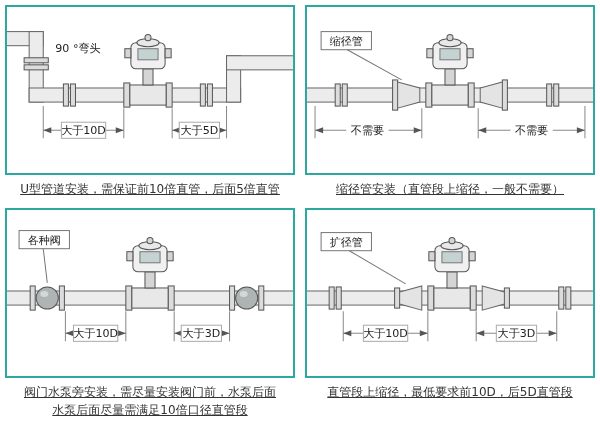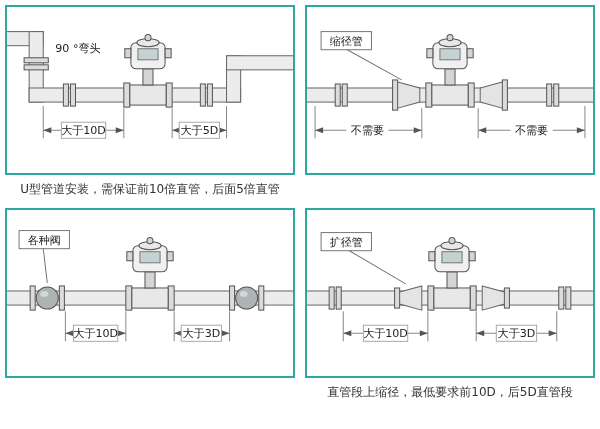--- a/index.html
+++ b/index.html
@@ -5,21 +5,21 @@
   * { margin:0; padding:0; box-sizing:border-box; }
   html,body { width:600px; height:429px; background:#fff; overflow:hidden;
               font-family:"DejaVu Sans", sans-serif; }
   .grid { display:grid; grid-template-columns:1fr 1fr; column-gap:10px; row-gap:2px;
           padding:5px 5px 0 5px; }
   .cell { display:flex; flex-direction:column; }
   .panel { border:2px solid var(--panel-border,#2ba9a1); height:170px; background:#fff; }
   svg.diagram { width:100%; height:100%; display:block; }
   .caption { min-height:30px; display:flex; flex-direction:column; justify-content:center;
              text-align:center; font-size:12px; color:var(--caption-color,#333);
-             line-height:1.55; padding:5px 2px 7px 2px; }
+             line-height:1.55; padding:5px 2px 7px 2px;text-decoration:underline; }
   
   .pipe rect { fill:#ececec; stroke:#666; stroke-width:1; }
   .flange rect { fill:#dcdcdc; stroke:#555; stroke-width:1; }
   .fitting { fill:#e4e4e4; stroke:#666; stroke-width:1; }
   .dim line { stroke:#888; stroke-width:1; }
   .dim polygon { fill:#555; }
   .dimbox { fill:#fff; stroke:#aaa; }
   .dimbox.noborder { stroke:none; }
   text { font-size:11px; fill:#222; }
   .labelbox { fill:#fff; stroke:#777; }
@@ -132,20 +132,23 @@
           <line x1="170" y1="100" x2="170" y2="130"></line>
           <line x1="276" y1="98" x2="276" y2="130"></line>
           <line x1="170" y1="122" x2="276" y2="122"></line>
           <polygon points="170,122 178,119 178,125"></polygon>
           <polygon points="276,122 268,119 268,125"></polygon>
           <rect class="dimbox noborder" x="202" y="114" width="42" height="16"></rect>
           <text x="223" y="126" text-anchor="middle">不需要</text>
         </g>
       </svg>
     </div>
+    <div class="caption">
+      <span>缩径管安装（直管段上缩径，一般不需要）</span>
+    </div>
   </div>
 
   <div class="cell">
     <div class="panel">
       <svg class="diagram" viewBox="0 0 284 164">
         <g class="pipe">
           <rect x="-2" y="80" width="288" height="14"></rect>
         </g>
         <use href="#valve-sym" x="40" y="87"></use>
         <use href="#valve-sym" x="238" y="87"></use>
@@ -166,20 +169,24 @@
           <line x1="166" y1="100" x2="166" y2="130"></line>
           <line x1="221" y1="100" x2="221" y2="130"></line>
           <line x1="166" y1="122" x2="221" y2="122"></line>
           <polygon points="166,122 174,119 174,125"></polygon>
           <polygon points="221,122 213,119 213,125"></polygon>
           <rect class="dimbox" x="173" y="114" width="40" height="16"></rect>
           <text x="193" y="126" text-anchor="middle">大于3D</text>
         </g>
       </svg>
     </div>
+    <div class="caption">
+      <span>阀门水泵旁安装，需尽量安装阀门前，水泵后面</span>
+      <span>水泵后面尽量需满足10倍口径直管段</span>
+    </div>
   </div>
 
   <div class="cell">
     <div class="panel">
       <svg class="diagram" viewBox="0 0 284 164">
         <g class="pipe">
           <rect x="-2" y="80" width="288" height="14"></rect>
         </g>
         <g class="flange">
           <rect x="22" y="76" width="5" height="22"></rect>

